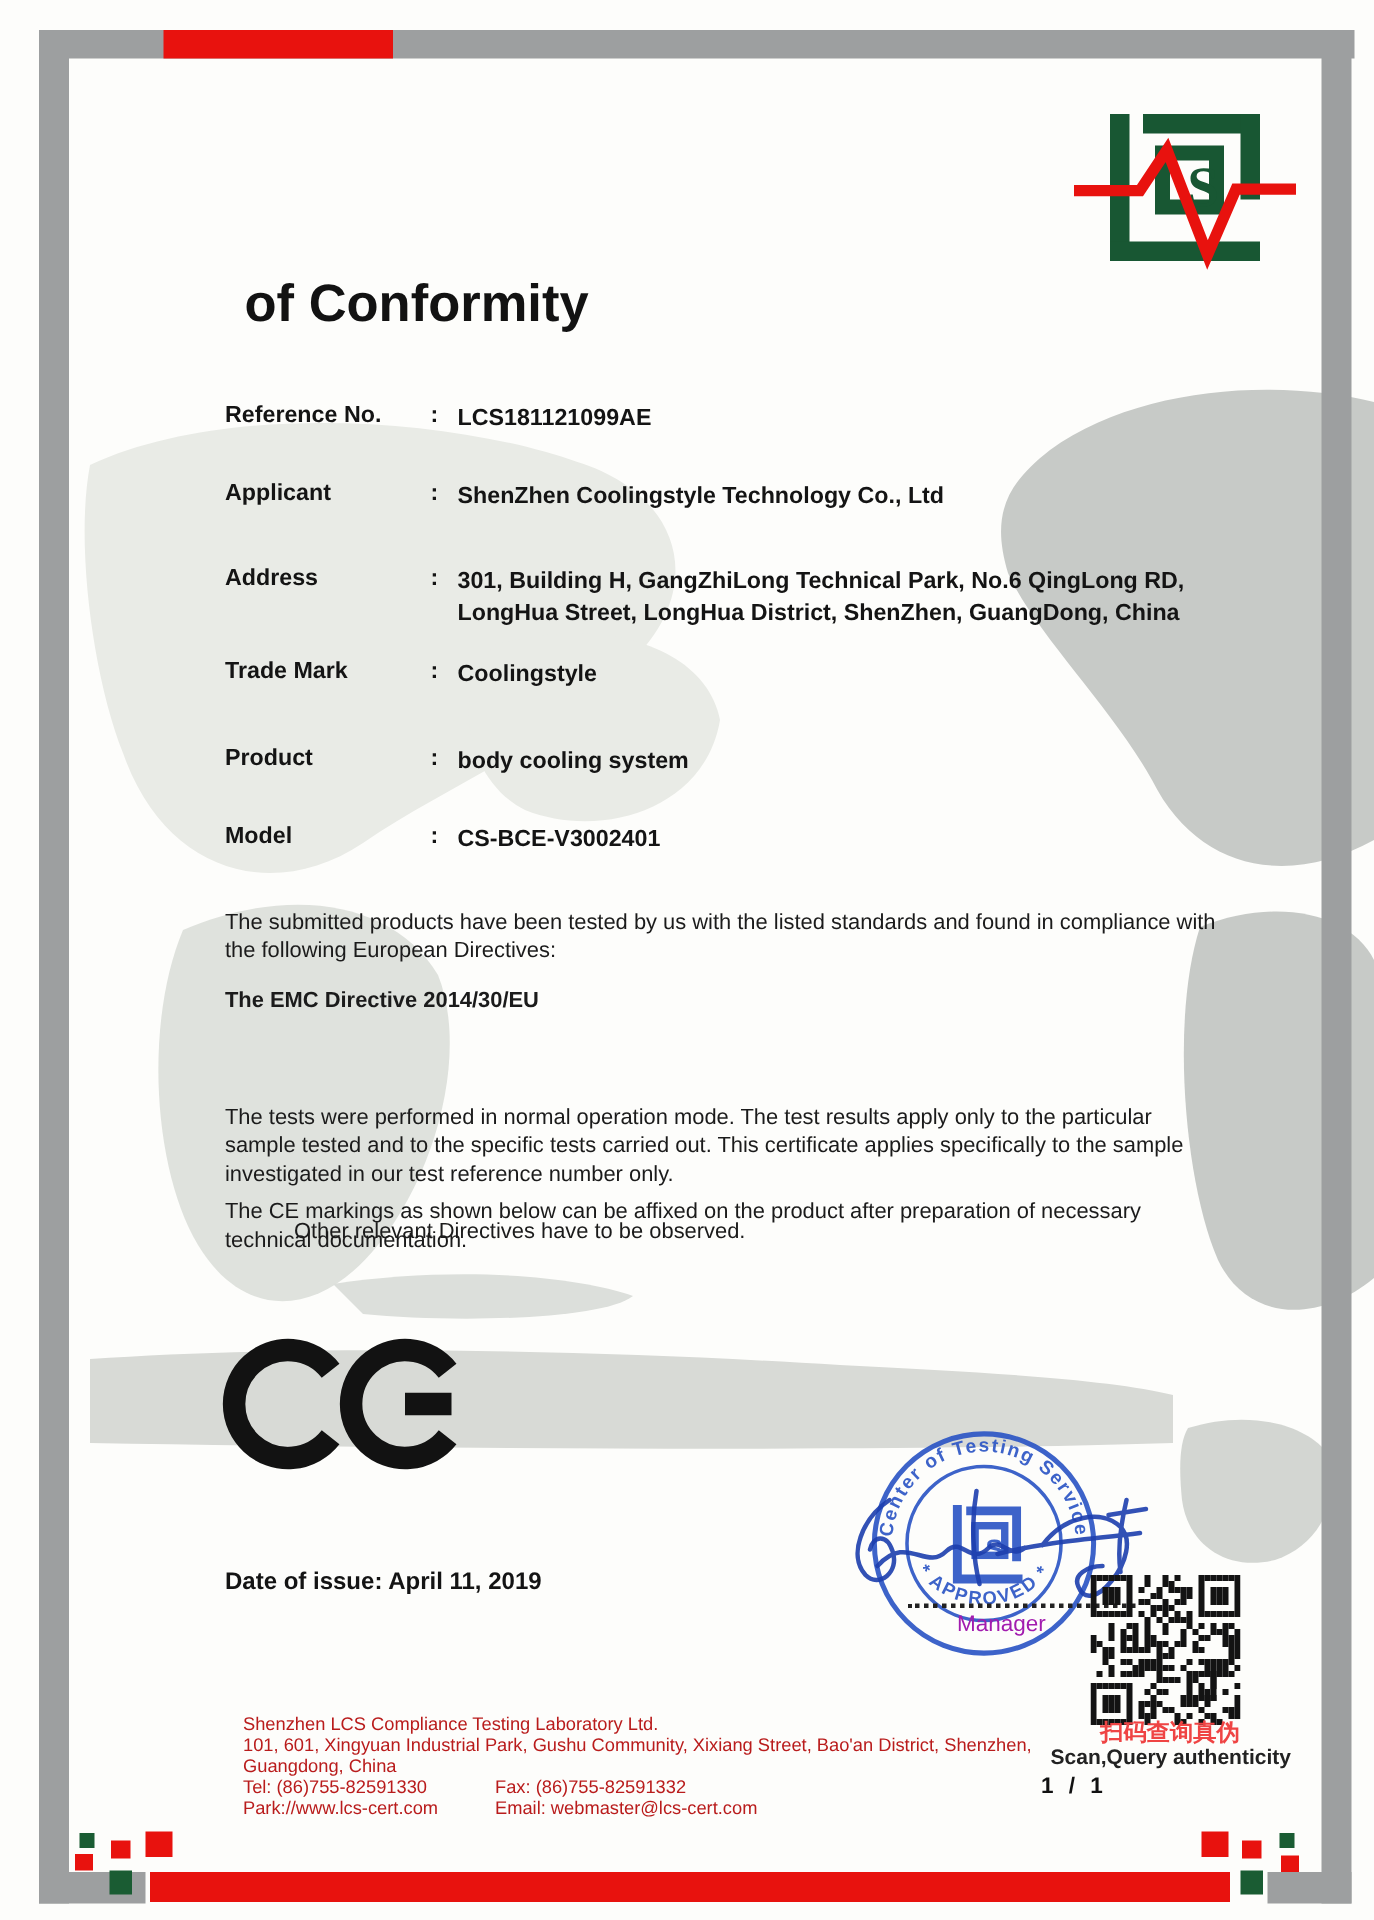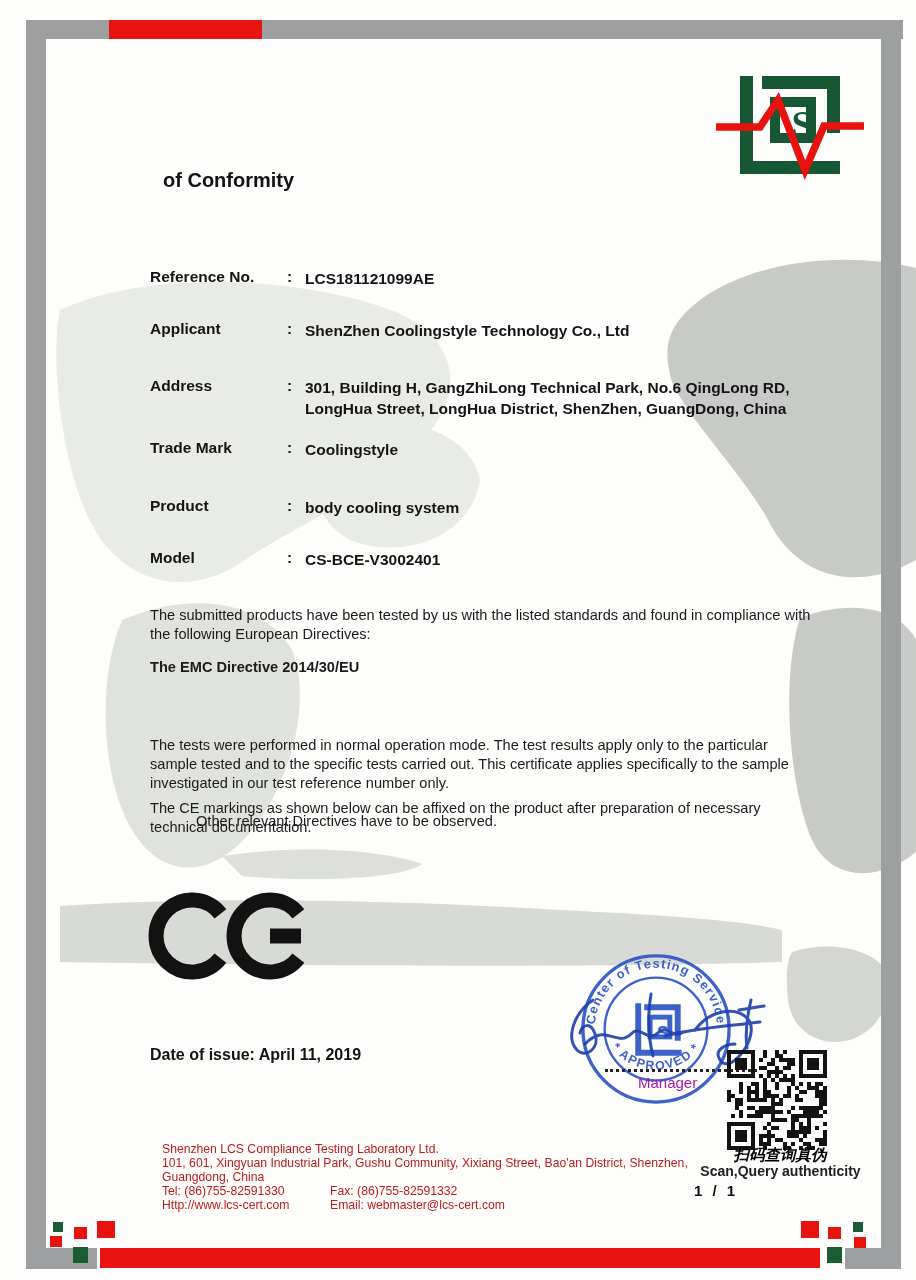--- a/index.html
+++ b/index.html
@@ -10,33 +10,33 @@
   }
   .abs{position:absolute;}
   
   .bar{position:absolute;background:#9d9fa0;}
   .red{background:#e8120e;}
   .sq{position:absolute;}
   .sq.r{background:#e8120e;}
   .sq.g{background:#1a5c33;}
   
   .title1{left:162px;top:140px;font-size:38px;font-weight:bold;letter-spacing:1px;color:#121212;}
-  .title2{left:163px;top:169px;font-size:20px;font-weight:bold;color:#121212;}
+  .title2{left:163px;top:183px;font-size:35px;font-weight:bold;color:#121212;}
   
   .frow{position:absolute;left:150px;width:660px;font-size:15.5px;font-weight:bold;color:#141414;}
   .frow .lab{position:absolute;left:0;top:0;width:130px;}
   .frow .sep{position:absolute;left:137px;top:0;}
   .frow .val{position:absolute;left:155px;top:0;width:505px;line-height:21px;}
   
   .para{position:absolute;left:150px;width:665px;font-size:14.6px;line-height:19px;color:#1b1b1b;}
   .bold{font-weight:bold;}
   
   .foot{position:absolute;left:162px;font-size:12.2px;line-height:14px;color:#b91c1c;}
   .pageno{position:absolute;left:694px;top:1182px;font-size:15px;font-weight:bold;letter-spacing:3px;color:#111;}
-  .qrcapzh{position:absolute;left:718px;top:1145px;width:124px;text-align:center;font-size:15.5px;font-weight:bold;color:#000000;font-style:italic;}
+  .qrcapzh{position:absolute;left:718px;top:1145px;width:124px;text-align:center;font-size:15.5px;font-weight:bold;color:#ef4444;}
   .qrcapen{position:absolute;left:688px;top:1163px;width:185px;text-align:center;font-size:14px;font-weight:600;color:#222;}
   .manager{position:absolute;left:638px;top:1074px;font-size:15px;font-weight:400;color:#a21caf;}
   .dotline{position:absolute;left:605px;top:1055px;width:152px;height:14px;border-bottom:3px dotted #222;}
   .dateline{position:absolute;left:150px;top:1046px;font-size:16px;font-weight:bold;color:#141414;}
 </style>
 </head>
 <body>
 
 <div class="page">
 
@@ -488,16 +488,16 @@
   <div class="qrcapzh">扫码查询真伪</div>
   <div class="qrcapen">Scan,Query authenticity</div>
 
   <div class="pageno">1 / 1</div>
 
   <div class="foot" style="top:1142px;">Shenzhen LCS Compliance Testing Laboratory Ltd.</div>
   <div class="foot" style="top:1156px;">101, 601, Xingyuan Industrial Park, Gushu Community, Xixiang Street, Bao'an District, Shenzhen,</div>
   <div class="foot" style="top:1170px;">Guangdong, China</div>
   <div class="foot" style="top:1184px;">Tel: (86)755-82591330</div>
   <div class="foot" style="top:1184px;left:330px;">Fax: (86)755-82591332</div>
-  <div class="foot" style="top:1198px;">Http://www.lcs-cert.com</div>
+  <div class="foot" style="top:1198px;">Park://www.lcs-cert.com</div>
   <div class="foot" style="top:1198px;left:330px;">Email: webmaster@lcs-cert.com</div>
 
 </div>
 
 </body></html>

